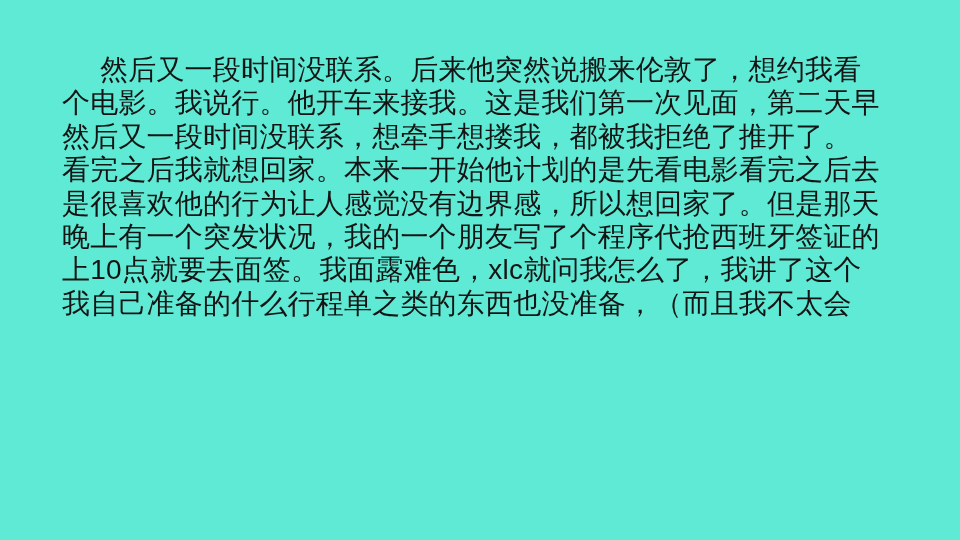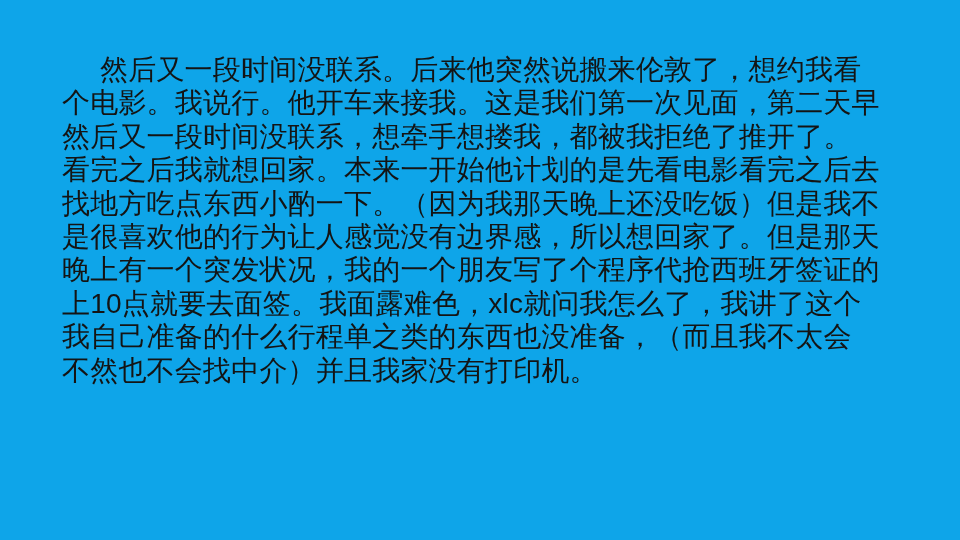--- a/index.html
+++ b/index.html
@@ -10,21 +10,21 @@
   body {
     width: 960px;
     height: 540px;
     overflow: hidden;
   }
   .page {
     box-sizing: border-box;
     width: 960px;
     height: 540px;
     padding: 53px 28px 0 62px;
-    background: #0ea5e9;
+    background: #5eead4;
   }
   .paragraph {
     font-family: "Liberation Sans", "DejaVu Sans", sans-serif;
     font-size: 28px;
     line-height: 33.4px;
     color: #141414;
     letter-spacing: 0.2px;
   }
   .line {
     white-space: pre;
@@ -35,20 +35,18 @@
 </style>
 </head>
 <body>
 
 <main class="page">
   <div class="paragraph" id="paragraph" style="color: rgb(20, 20, 20);">
       <div class="line first">然后又一段时间没联系。后来他突然说搬来伦敦了，想约我看</div>
       <div class="line">个电影。我说行。他开车来接我。这是我们第一次见面，第二天早</div>
       <div class="line">然后又一段时间没联系，想牵手想搂我，都被我拒绝了推开了。</div>
       <div class="line">看完之后我就想回家。本来一开始他计划的是先看电影看完之后去</div>
-      <div class="line">找地方吃点东西小酌一下。（因为我那天晚上还没吃饭）但是我不</div>
       <div class="line">是很喜欢他的行为让人感觉没有边界感，所以想回家了。但是那天</div>
       <div class="line">晚上有一个突发状况，我的一个朋友写了个程序代抢西班牙签证的</div>
       <div class="line">上10点就要去面签。我面露难色，xlc就问我怎么了，我讲了这个</div>
       <div class="line">我自己准备的什么行程单之类的东西也没准备，（而且我不太会</div>
-      <div class="line">不然也不会找中介）并且我家没有打印机。</div>
     </div>
 </main>
 
 </body></html>

